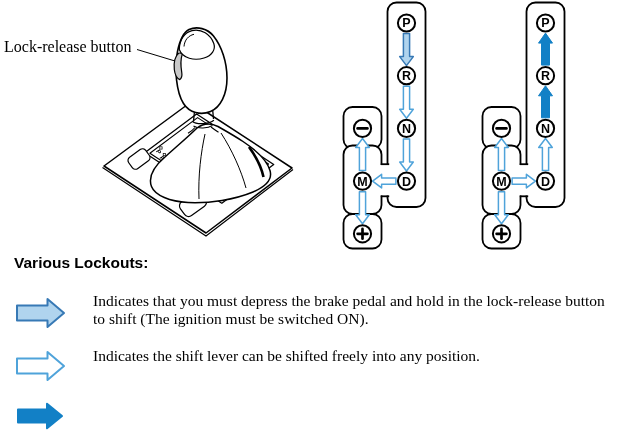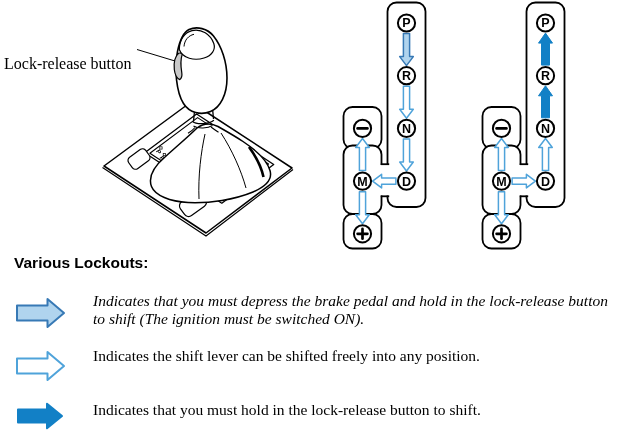--- a/index.html
+++ b/index.html
@@ -1,23 +1,23 @@
 <!DOCTYPE html>
 <html><head>
 <meta charset="utf-8">
 <style>
   html,body{margin:0;padding:0;background:#fff;}
   #app{position:relative;width:618px;height:434px;background:#fff;overflow:hidden;
        font-family:"Liberation Serif",serif;color:#000;}
   .abs{position:absolute;}
-  #lockLabel{left:4px;top:38px;font-size:16px;white-space:nowrap;margin-top:17px;}
+  #lockLabel{left:4px;top:38px;font-size:16px;white-space:nowrap;}
   #heading{left:14px;top:254px;font-family:"Liberation Sans",sans-serif;
            font-weight:bold;font-size:15.5px;white-space:nowrap;text-align:center;}
   .legend-text{font-size:15.5px;line-height:17.5px;}
-  #lt0{left:93px;top:292px;width:524px;font-style:italic;}
+  #lt0{left:93px;top:292px;width:524px;}
   #lt1{left:93px;top:347px;width:524px;}
   #lt2{left:93px;top:401px;width:524px;}
   .gate{fill:#fff;stroke:#000;stroke-width:1.8;}
   .gateline{stroke:#000;stroke-width:1.8;}
   .pos{fill:#fff;stroke:#000;stroke-width:2;}
   .poslabel{font-family:"Liberation Sans",sans-serif;font-weight:bold;font-size:12.5px;text-anchor:middle;fill:#000;}
   .glyph{stroke:#000;stroke-width:2.7;stroke-linecap:round;}
   .ln{fill:none;stroke:#000;stroke-width:1.3;}
   .plateletter{font-family:"Liberation Sans",sans-serif;font-weight:bold;font-size:6.3px;text-anchor:middle;fill:#000;}
 </style>
@@ -149,14 +149,13 @@
   <div id="lt0" class="abs legend-text">Indicates that you must depress the brake pedal and hold in the lock-release button to shift (The ignition must be switched ON).</div>
 
   <svg class="abs" style="left:13px;top:349px" width="54" height="34" viewBox="0 0 54 34">
       <polygon points="51,17 34.5,31 34.5,24.5 4,24.5 4,9.5 34.5,9.5 34.5,3" fill="#ffffff" stroke="#4fa3da" stroke-width="2" stroke-linejoin="round"></polygon>
     </svg>
   <div id="lt1" class="abs legend-text">Indicates the shift lever can be shifted freely into any position.</div>
 
   <svg class="abs" style="left:13px;top:399px" width="54" height="34" viewBox="0 0 54 34">
       <polygon points="49,17 34,29.3 34,23.6 5,23.6 5,10.4 34,10.4 34,4.7" fill="#1280c6" stroke="#1280c6" stroke-width="2" stroke-linejoin="round"></polygon>
     </svg>
-  <div id="lt2" class="abs legend-text">Indicates that you must hold in the lock-release button to shift.</div>
 </div>
 
 </body></html>

